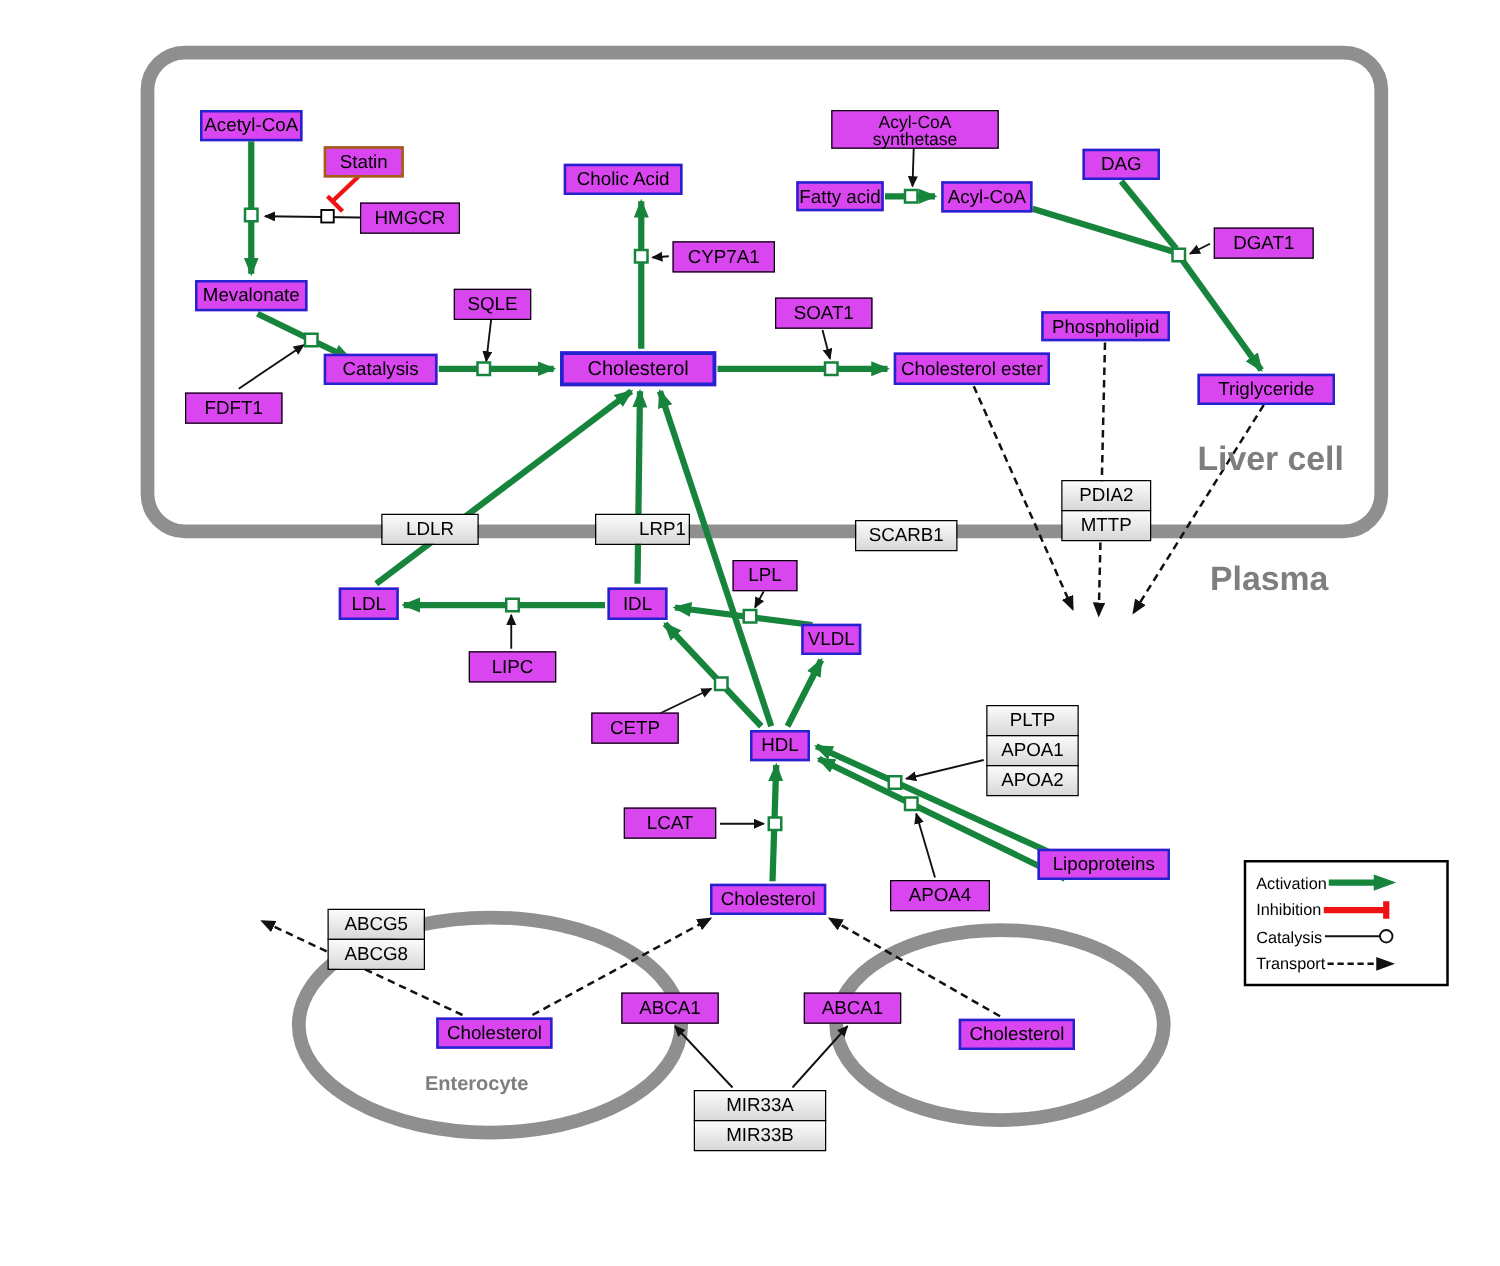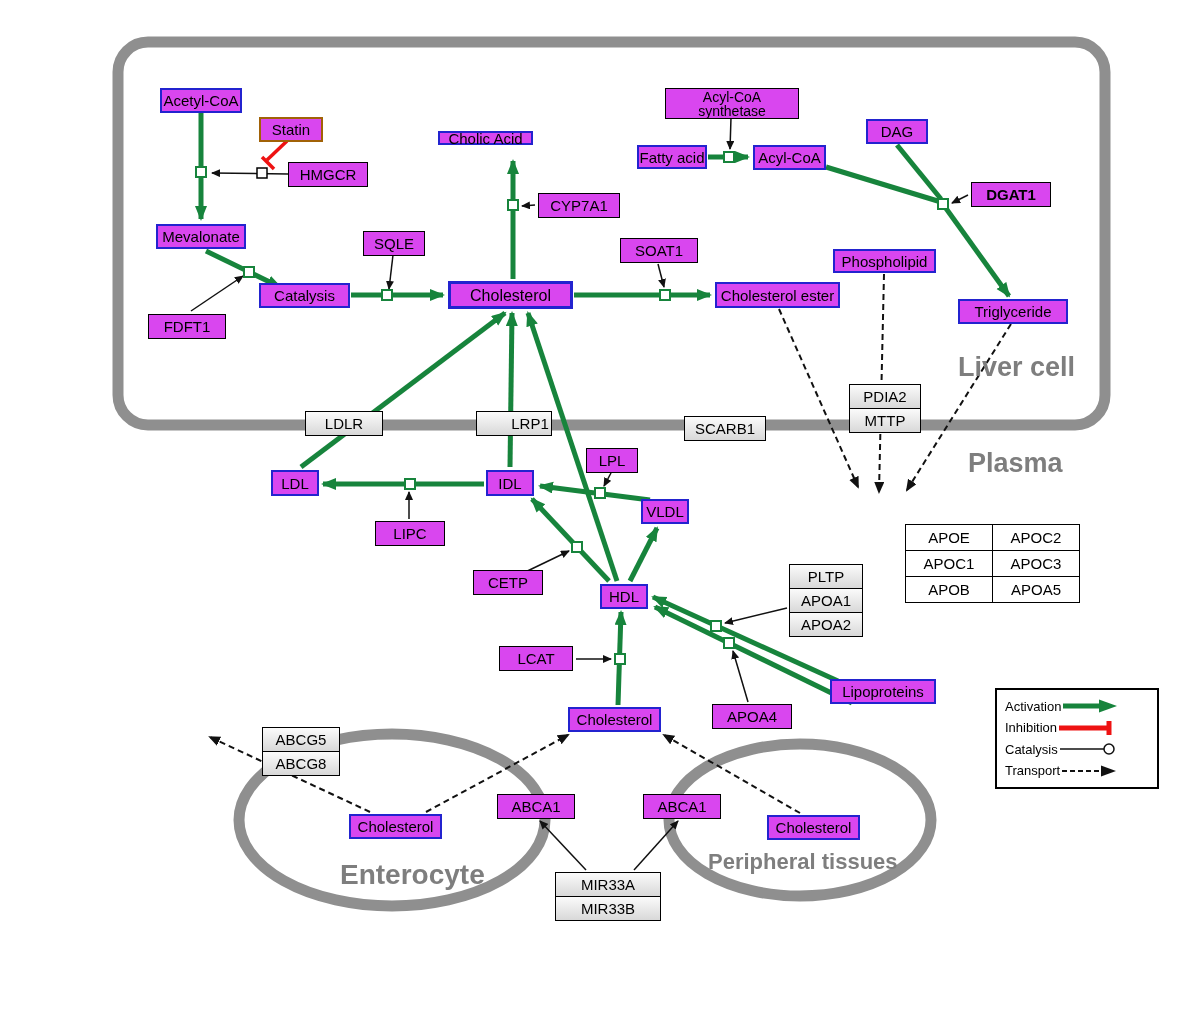--- a/index.html
+++ b/index.html
@@ -121,27 +121,26 @@
       <rect x="572" y="542" width="10" height="10" class="sq"></rect>
       <rect x="711" y="621" width="10" height="10" class="sq"></rect>
       <rect x="724" y="638" width="10" height="10" class="sq"></rect>
       <rect x="615" y="654" width="10" height="10" class="sq"></rect>
       <rect x="257" y="168" width="10" height="10" class="sqb"></rect>
     </g>
   </svg>
 
   <div class="cell-label" style="left:958px;top:352px;font-size:27px;">Liver cell</div>
   <div class="cell-label" style="left:968px;top:448px;font-size:27px;">Plasma</div>
-  <div class="cell-label" style="left:340px;top:859px;font-size:28px;text-align:center;">Enterocyte</div>
-  <div class="cell-label" style="left:708px;top:849px;font-size:22px;">Peripheral tissues</div>
+  <div class="cell-label" style="left:340px;top:859px;font-size:16px;text-align:center;">Enterocyte</div>
 
   <div class="node metab" style="left:160px;top:88px;width:82px;height:25px;">Acetyl-CoA</div>
   <div class="node metab" style="left:156px;top:224px;width:90px;height:25px;">Mevalonate</div>
   <div class="node metab" style="left:259px;top:283px;width:91px;height:25px;">Catalysis</div>
-  <div class="node metab" style="left:438px;top:131px;width:95px;height:14px;">Cholic Acid</div>
+  <div class="node metab" style="left:451px;top:131px;width:95px;height:25px;">Cholic Acid</div>
   <div class="node metab-strong" style="left:448px;top:281px;width:125px;height:28px;">Cholesterol</div>
   <div class="node metab" style="left:637px;top:145px;width:70px;height:24px;">Fatty acid</div>
   <div class="node metab" style="left:753px;top:145px;width:73px;height:25px;">Acyl-CoA</div>
   <div class="node metab" style="left:866px;top:119px;width:62px;height:25px;">DAG</div>
   <div class="node metab" style="left:833px;top:249px;width:103px;height:24px;">Phospholipid</div>
   <div class="node metab" style="left:715px;top:282px;width:125px;height:26px;">Cholesterol ester</div>
   <div class="node metab" style="left:958px;top:299px;width:110px;height:25px;">Triglyceride</div>
   <div class="node metab" style="left:271px;top:470px;width:48px;height:26px;">LDL</div>
   <div class="node metab" style="left:486px;top:470px;width:48px;height:26px;">IDL</div>
   <div class="node metab" style="left:641px;top:499px;width:48px;height:25px;">VLDL</div>
@@ -150,21 +149,21 @@
   <div class="node metab" style="left:568px;top:707px;width:93px;height:25px;">Cholesterol</div>
   <div class="node metab" style="left:349px;top:814px;width:93px;height:25px;">Cholesterol</div>
   <div class="node metab" style="left:767px;top:815px;width:93px;height:25px;">Cholesterol</div>
 
   <div class="node statin" style="left:259px;top:117px;width:64px;height:25px;">Statin</div>
 
   <div class="node gene" style="left:288px;top:162px;width:80px;height:25px;">HMGCR</div>
   <div class="node gene" style="left:363px;top:231px;width:62px;height:25px;">SQLE</div>
   <div class="node gene" style="left:538px;top:193px;width:82px;height:25px;">CYP7A1</div>
   <div class="node gene" style="left:620px;top:238px;width:78px;height:25px;">SOAT1</div>
-  <div class="node gene" style="left:971px;top:182px;width:80px;height:25px;font-weight:bold;">DGAT1</div>
+  <div class="node gene" style="left:971px;top:182px;width:80px;height:25px;">DGAT1</div>
   <div class="node gene" style="left:148px;top:314px;width:78px;height:25px;">FDFT1</div>
   <div class="node gene" style="left:665px;top:88px;width:134px;height:31px;font-size:14px;line-height:14px;padding:0 22px;">Acyl-CoA synthetase</div>
   <div class="node gene" style="left:586px;top:448px;width:52px;height:25px;">LPL</div>
   <div class="node gene" style="left:375px;top:521px;width:70px;height:25px;">LIPC</div>
   <div class="node gene" style="left:473px;top:570px;width:70px;height:25px;">CETP</div>
   <div class="node gene" style="left:499px;top:646px;width:74px;height:25px;">LCAT</div>
   <div class="node gene" style="left:712px;top:704px;width:80px;height:25px;">APOA4</div>
   <div class="node gene" style="left:497px;top:794px;width:78px;height:25px;">ABCA1</div>
   <div class="node gene" style="left:643px;top:794px;width:78px;height:25px;">ABCA1</div>
 
@@ -174,36 +173,20 @@
   <div class="node gene-gray" style="left:849px;top:384px;width:72px;height:25px;">PDIA2</div>
   <div class="node gene-gray" style="left:849px;top:408px;width:72px;height:25px;">MTTP</div>
   <div class="node gene-gray" style="left:789px;top:564px;width:74px;height:25px;">PLTP</div>
   <div class="node gene-gray" style="left:789px;top:588px;width:74px;height:25px;">APOA1</div>
   <div class="node gene-gray" style="left:789px;top:612px;width:74px;height:25px;">APOA2</div>
   <div class="node gene-gray" style="left:262px;top:727px;width:78px;height:25px;">ABCG5</div>
   <div class="node gene-gray" style="left:262px;top:751px;width:78px;height:25px;">ABCG8</div>
   <div class="node gene-gray" style="left:555px;top:872px;width:106px;height:25px;">MIR33A</div>
   <div class="node gene-gray" style="left:555px;top:896px;width:106px;height:25px;">MIR33B</div>
 
-  <table id="apo-table">
-    <tbody>
-        <tr>
-      <td>APOE</td>
-      <td>APOC2</td>
-    </tr>
-    <tr>
-      <td>APOC1</td>
-      <td>APOC3</td>
-    </tr>
-    <tr>
-      <td>APOB</td>
-      <td>APOA5</td>
-    </tr>
-  </tbody>
-    </table>
 
   <div id="legend">
     <div class="legend-row">
       <span>Activation</span>
       <svg width="58" height="16">
         <line x1="2" y1="8" x2="40" y2="8" stroke="#17843c" stroke-width="5"></line>
         <path d="M38,1.5 L56,8 L38,14.5 Z" fill="#17843c"></path>
       </svg>
     </div>
     <div class="legend-row">

